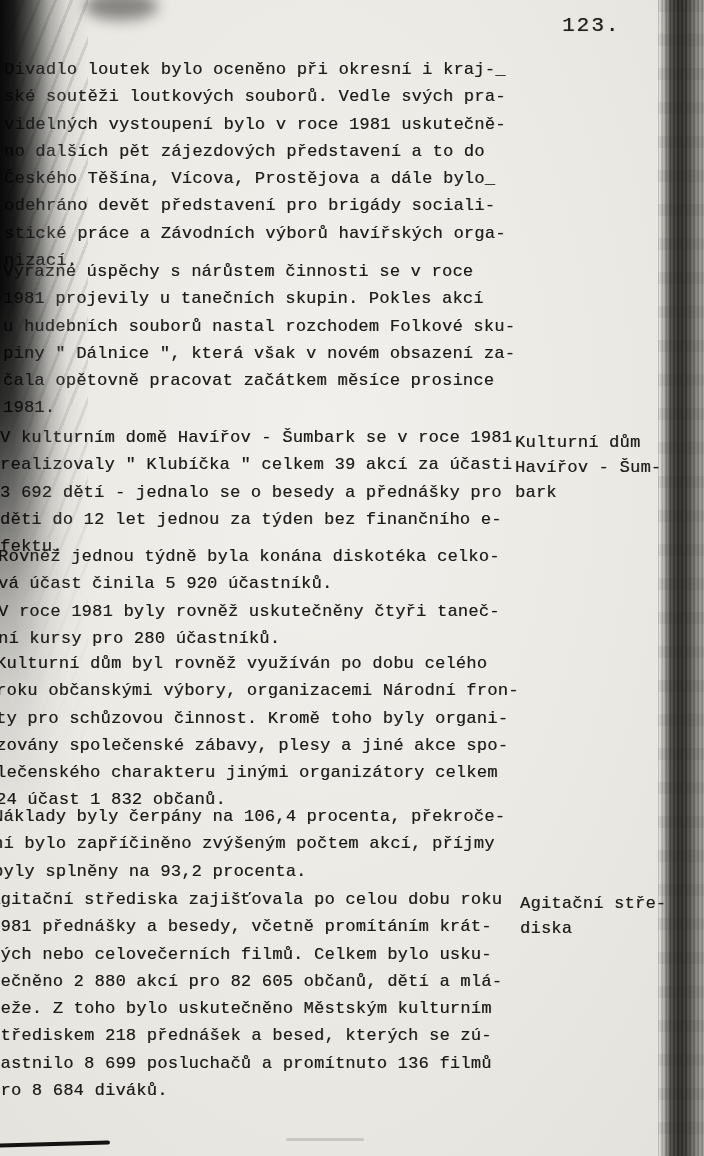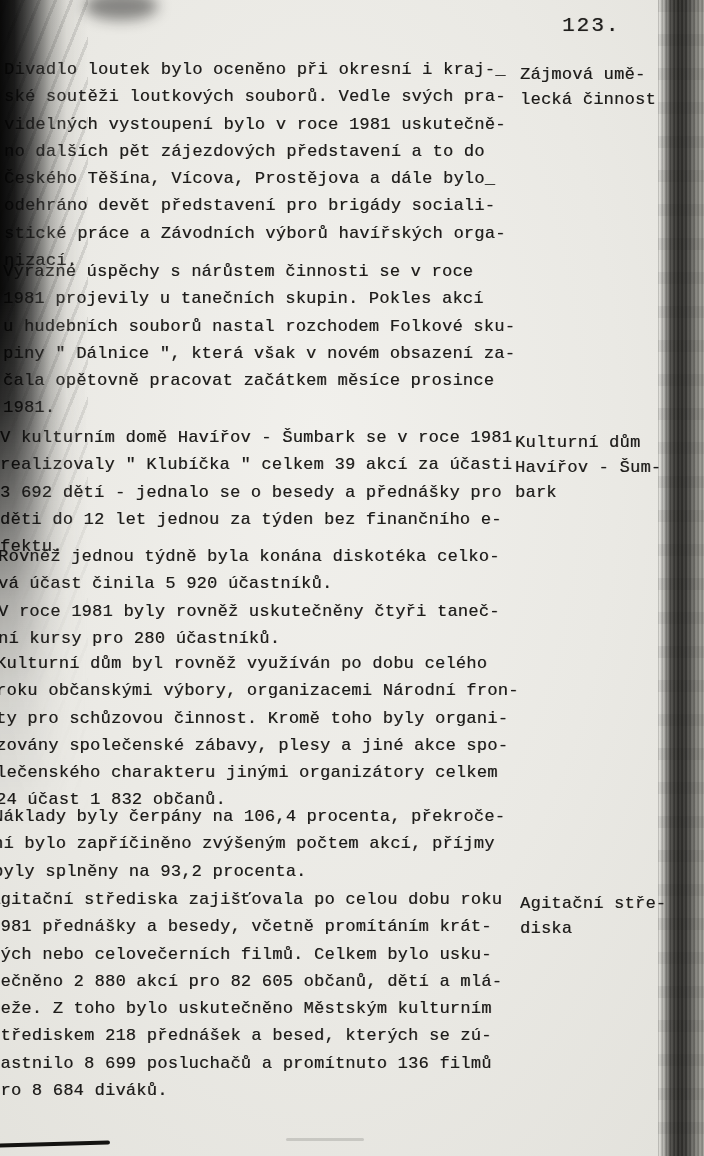--- a/index.html
+++ b/index.html
@@ -115,22 +115,20 @@
 byly splněny na 93,2 procenta.</div>
   <div class="tw" style="left:-10px;top:886px;">Agitační střediska zajišťovala po celou dobu roku
 1981 přednášky a besedy, včetně promítáním krát-
 kých nebo celovečerních filmů. Celkem bylo usku-
 tečněno 2 880 akcí pro 82 605 občanů, dětí a mlá-
 deže. Z toho bylo uskutečněno Městským kulturním
 střediskem 218 přednášek a besed, kterých se zú-
 častnilo 8 699 posluchačů a promítnuto 136 filmů
 pro 8 684 diváků.</div>
 
-  <div class="tw note" style="left:520px;top:62px;">Zájmová umě-
-lecká činnost</div>
   <div class="tw note" style="left:515px;top:430px;">Kulturní dům
 Havířov - Šum-
 bark</div>
   <div class="tw note" style="left:520px;top:891px;">Agitační stře-
 diska</div>
 
   <div class="top-smudge"></div>
   <div class="left-band"></div>
   <div class="right-band"></div>
   <div class="bottom-mark"></div>

